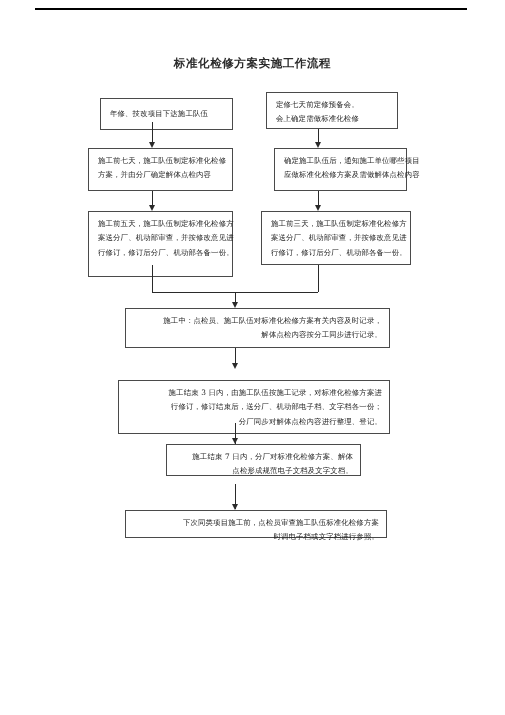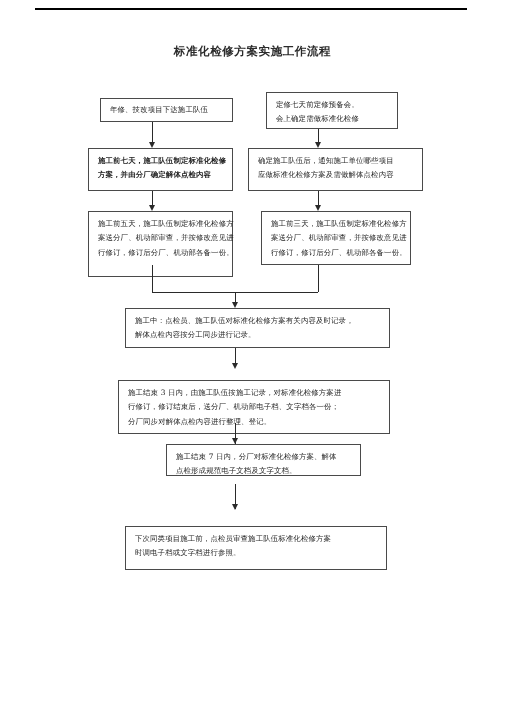--- a/index.html
+++ b/index.html
@@ -22,21 +22,21 @@
     position: absolute;
     left: 35px;
     top: 8px;
     width: 432px;
     height: 0;
     border-top: 2px solid #000000;
   }
   .page-title {
     position: absolute;
     left: 0;
-    top: 44px;
+    top: 56px;
     width: 505px;
     text-align: center;
     font-size: 11.5px;
     font-weight: bold;
     color: #2b2b2b;
     letter-spacing: 0.6px;
     font-family: "DejaVu Serif", "Liberation Serif", serif;
   }
   .node {
     position: absolute;
@@ -48,21 +48,21 @@
     line-height: 1.95;
     padding: 5px 7px 5px 9px;
     font-family: "DejaVu Serif", "Liberation Serif", serif;
     letter-spacing: 0.15px;
   }
   .node .ln {
     display: block;
     white-space: nowrap;
   }
   .node.center .ln {
-    text-align: left;
+    text-align: right;
   }
   
   .vline {
     position: absolute;
     width: 0;
     border-left: 1px solid #2a2a2a;
   }
   .hline {
     position: absolute;
     height: 0;
@@ -79,41 +79,41 @@
 </style>
 </head>
 <body>
 
 <div id="page">
 
   <div class="top-rule"></div>
 
   <div class="page-title">标准化检修方案实施工作流程</div>
 
-  <div class="node" style="left:100px; top:98px; width:133px; height:24px; display:flex; align-items:center;">
+  <div class="node" style="left:100px; top:98px; width:133px; height:32px; display:flex; align-items:center;">
     <span class="ln">年修、技改项目下达施工队伍</span>
   </div>
 
   <div class="node" style="left:266px; top:92px; width:132px; height:37px;">
     <span class="ln">定修七天前定修预备会。</span>
     <span class="ln">会上确定需做标准化检修</span>
   </div>
 
   <div class="vline" style="left:152px; top:122px; height:22px;"></div>
   <div class="arrowhead" style="left:148.5px; top:142px;"></div>
 
   <div class="vline" style="left:318px; top:129px; height:15px;"></div>
   <div class="arrowhead" style="left:314.5px; top:142px;"></div>
 
-  <div class="node" style="left:88px; top:148px; width:145px; height:43px;font-weight:bold;">
+  <div class="node" style="left:88px; top:148px; width:145px; height:43px;">
     <span class="ln">施工前七天，施工队伍制定标准化检修</span>
     <span class="ln">方案，并由分厂确定解体点检内容</span>
   </div>
 
-  <div class="node" style="left:248px; top:148px; width:175px; height:43px;">
+  <div class="node" style="left:274px; top:148px; width:133px; height:43px;">
     <span class="ln">确定施工队伍后，通知施工单位哪些项目</span>
     <span class="ln">应做标准化检修方案及需做解体点检内容</span>
   </div>
 
   <div class="vline" style="left:152px; top:191px; height:16px;"></div>
   <div class="arrowhead" style="left:148.5px; top:205px;"></div>
 
   <div class="vline" style="left:318px; top:191px; height:16px;"></div>
   <div class="arrowhead" style="left:314.5px; top:205px;"></div>
 
@@ -153,18 +153,18 @@
   <div class="arrowhead" style="left:231.5px; top:438px;"></div>
 
   <div class="node center" style="left:166px; top:444px; width:195px; height:32px;">
     <span class="ln">施工结束 7 日内，分厂对标准化检修方案、解体</span>
     <span class="ln">点检形成规范电子文档及文字文档。</span>
   </div>
 
   <div class="vline" style="left:235px; top:484px; height:25px;"></div>
   <div class="arrowhead" style="left:231.5px; top:504px;"></div>
 
-  <div class="node center" style="left:125px; top:510px; width:262px; height:44px;margin-top:16px;">
+  <div class="node center" style="left:125px; top:510px; width:262px; height:28px;">
     <span class="ln">下次同类项目施工前，点检员审查施工队伍标准化检修方案</span>
     <span class="ln">时调电子档或文字档进行参照。</span>
   </div>
 
 </div>
 
 </body></html>

